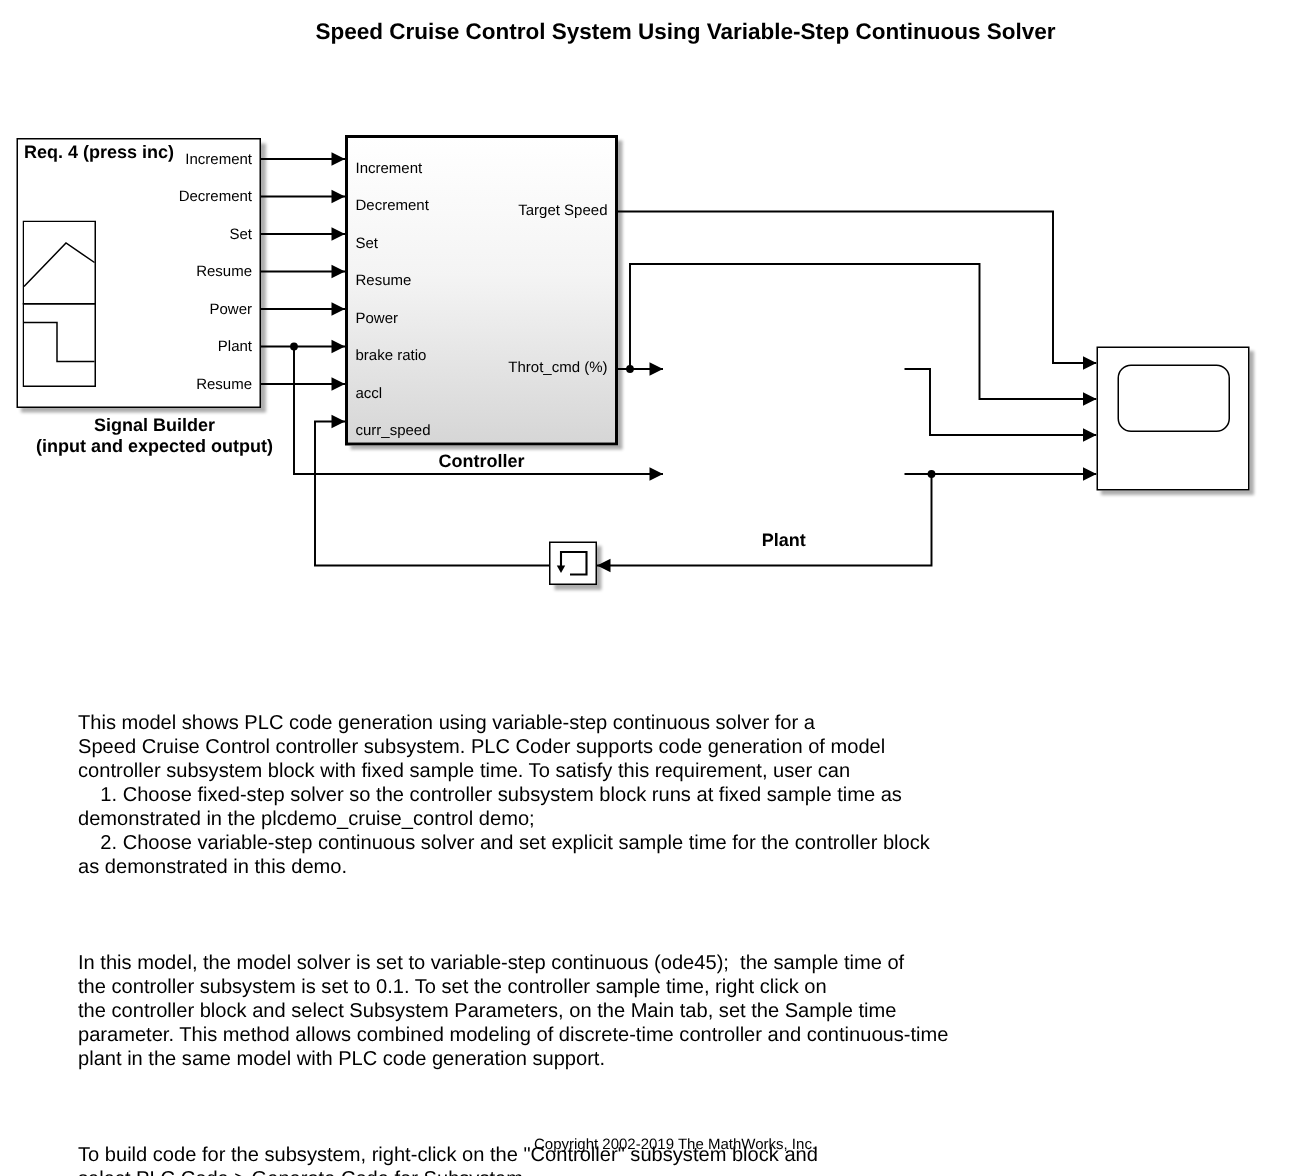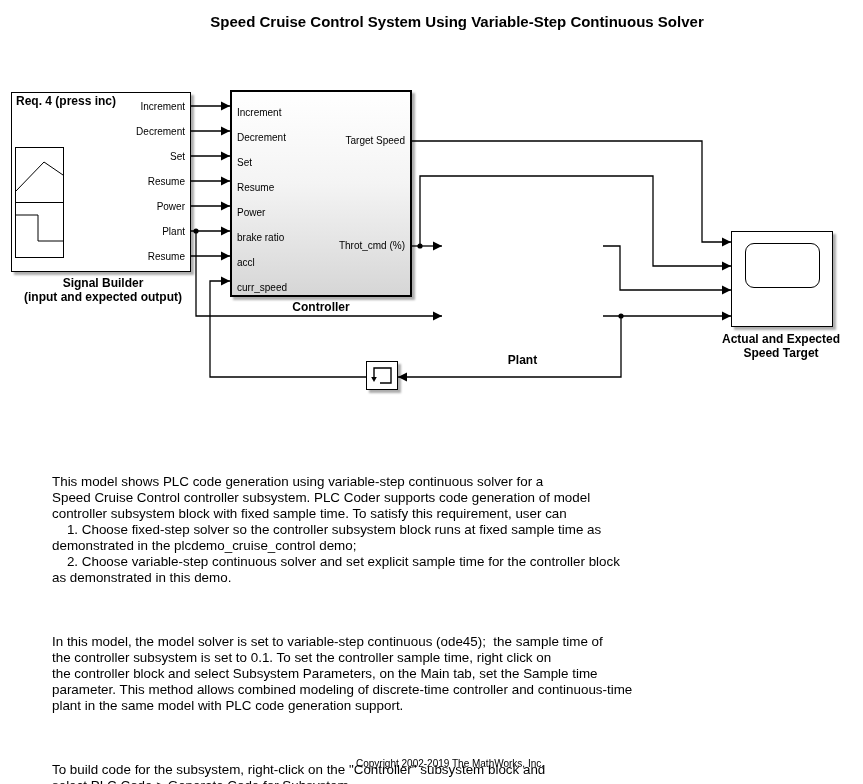--- a/index.html
+++ b/index.html
@@ -6,21 +6,21 @@
   body{width:863px;height:784px;position:relative;font-family:"Liberation Sans",sans-serif;color:#000;overflow:hidden;}
   .abs{position:absolute;}
   
   #title{left:0;top:13px;width:818px;text-align:center;font-size:15px;font-weight:bold;padding-left:48px;}
   
   #diagram{left:0;top:0;width:863px;height:432px;}
   #wire-svg{position:absolute;left:0;top:0;width:863px;height:432px;}
   
   .block{position:absolute;background:#fff;border:1.5px solid #000;box-shadow:3px 3px 2px rgba(0,0,0,0.32);box-sizing:border-box;}
   .grad{background:linear-gradient(180deg,#ffffff 0%,#f4f4f4 45%,#d6d6d6 100%);}
-  #signal-builder{left:11px;top:92px;width:180px;height:180px;}
+  #signal-builder{left:11px;top:92px;width:163px;height:180px;}
   #sb-header{left:4px;top:1px;font-size:12px;font-weight:bold;white-space:nowrap;}
   #sb-thumb{position:absolute;left:3px;top:54px;}
   #controller{left:230px;top:90px;width:182px;height:207px;border-width:2.5px;}
   #plant{left:442px;top:213px;width:161px;height:137px;}
   #scope{left:731px;top:231px;width:102px;height:96px;}
   #scope-screen{position:absolute;left:13px;top:11px;width:73px;height:43px;border:1.7px solid #000;border-radius:9px;background:#fff;}
   #memory{left:366px;top:361px;width:32px;height:29px;}
   .port{position:absolute;font-size:10px;font-weight:normal;line-height:14px;white-space:nowrap;}
   .in{left:5px;}
   .out{right:5px;text-align:right;}
@@ -109,22 +109,20 @@
     <div class="port out" style="top:41.5px">Target Speed</div>
     <div class="port out" style="top:146.5px">Throt_cmd (%)</div>
   </div>
   <div class="caption" id="cap-controller">Controller</div>
 
   <div class="caption" id="cap-plant">Plant</div>
 
   <div class="block" id="scope">
     <div id="scope-screen"></div>
   </div>
-  <div class="caption" id="cap-scope" style="white-space:pre-line">Actual and Expected
-Speed Target</div>
 
   <div class="block" id="memory">
     <svg width="29" height="26" viewBox="0 0 29 26" style="position:absolute;left:0;top:0">
       <polyline points="7,17 7,6 24,6 24,21 13,21" fill="none" stroke="#000" stroke-width="1.4"></polyline>
       <path d="M 7 20 L 4.2 15 L 9.8 15 Z" fill="#000"></path>
     </svg>
   </div>
 
 </div>
 

